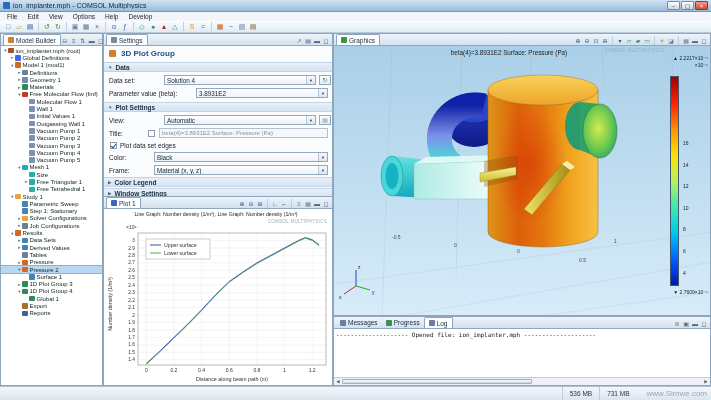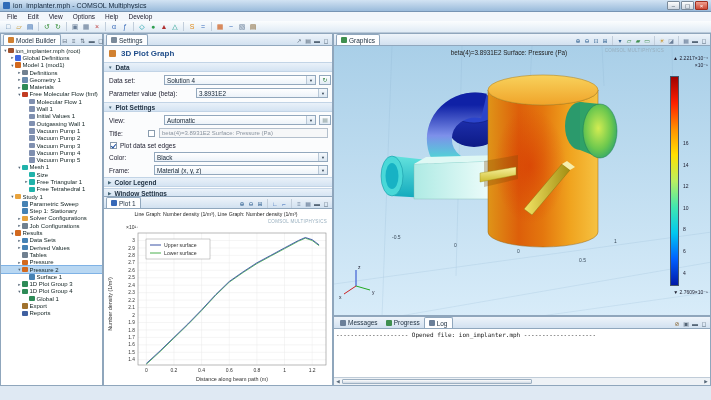--- a/index.html
+++ b/index.html
@@ -330,21 +330,21 @@
       <div class="strip-icons" id="settings-icons">
           <div class="tbi" style="color: rgb(85, 102, 119);">↗</div>
           <div class="tbi" style="color: rgb(85, 102, 119);">▤</div>
           <div class="tbi" style="color: rgb(85, 102, 119);">▬</div>
           <div class="tbi" style="color: rgb(85, 102, 119);">◻</div>
         </div>
     </div>
     <div class="s-content">
       <div class="s-title">
         <span class="tabicon" style="background:#d08030"></span>
-        <span>3D Plot Graph</span>
+        <span>3D Plot Group</span>
       </div>
       <div class="sec-hdr" style="top:16px">
         <span class="caret">▼</span>
         <span>Data</span>
       </div>
       <div class="flabel" style="top:31px;left:5px">Data set:</div>
       <div class="dd" style="top:29px;left:60px;width:152px">
         <span>Solution 4</span>
         <span class="ddarrow">▼</span>
       </div>
@@ -656,14 +656,20 @@
     </div>
     <div class="log-scroll">
       <span class="ls-btn">◀</span>
       <span class="ls-track">
           <span class="ls-thumb"></span>
         </span>
       <span class="ls-btn">▶</span>
     </div>
   </div>
 
+  <div class="statusbar">
+    <span style="flex:1"></span>
+    <span class="mem">536 MB</span>
+    <span class="mem">731 MB</span>
+    <span class="sb-watermark">www.Simwe.com</span>
+  </div>
 
 </div>
 
 </body></html>

